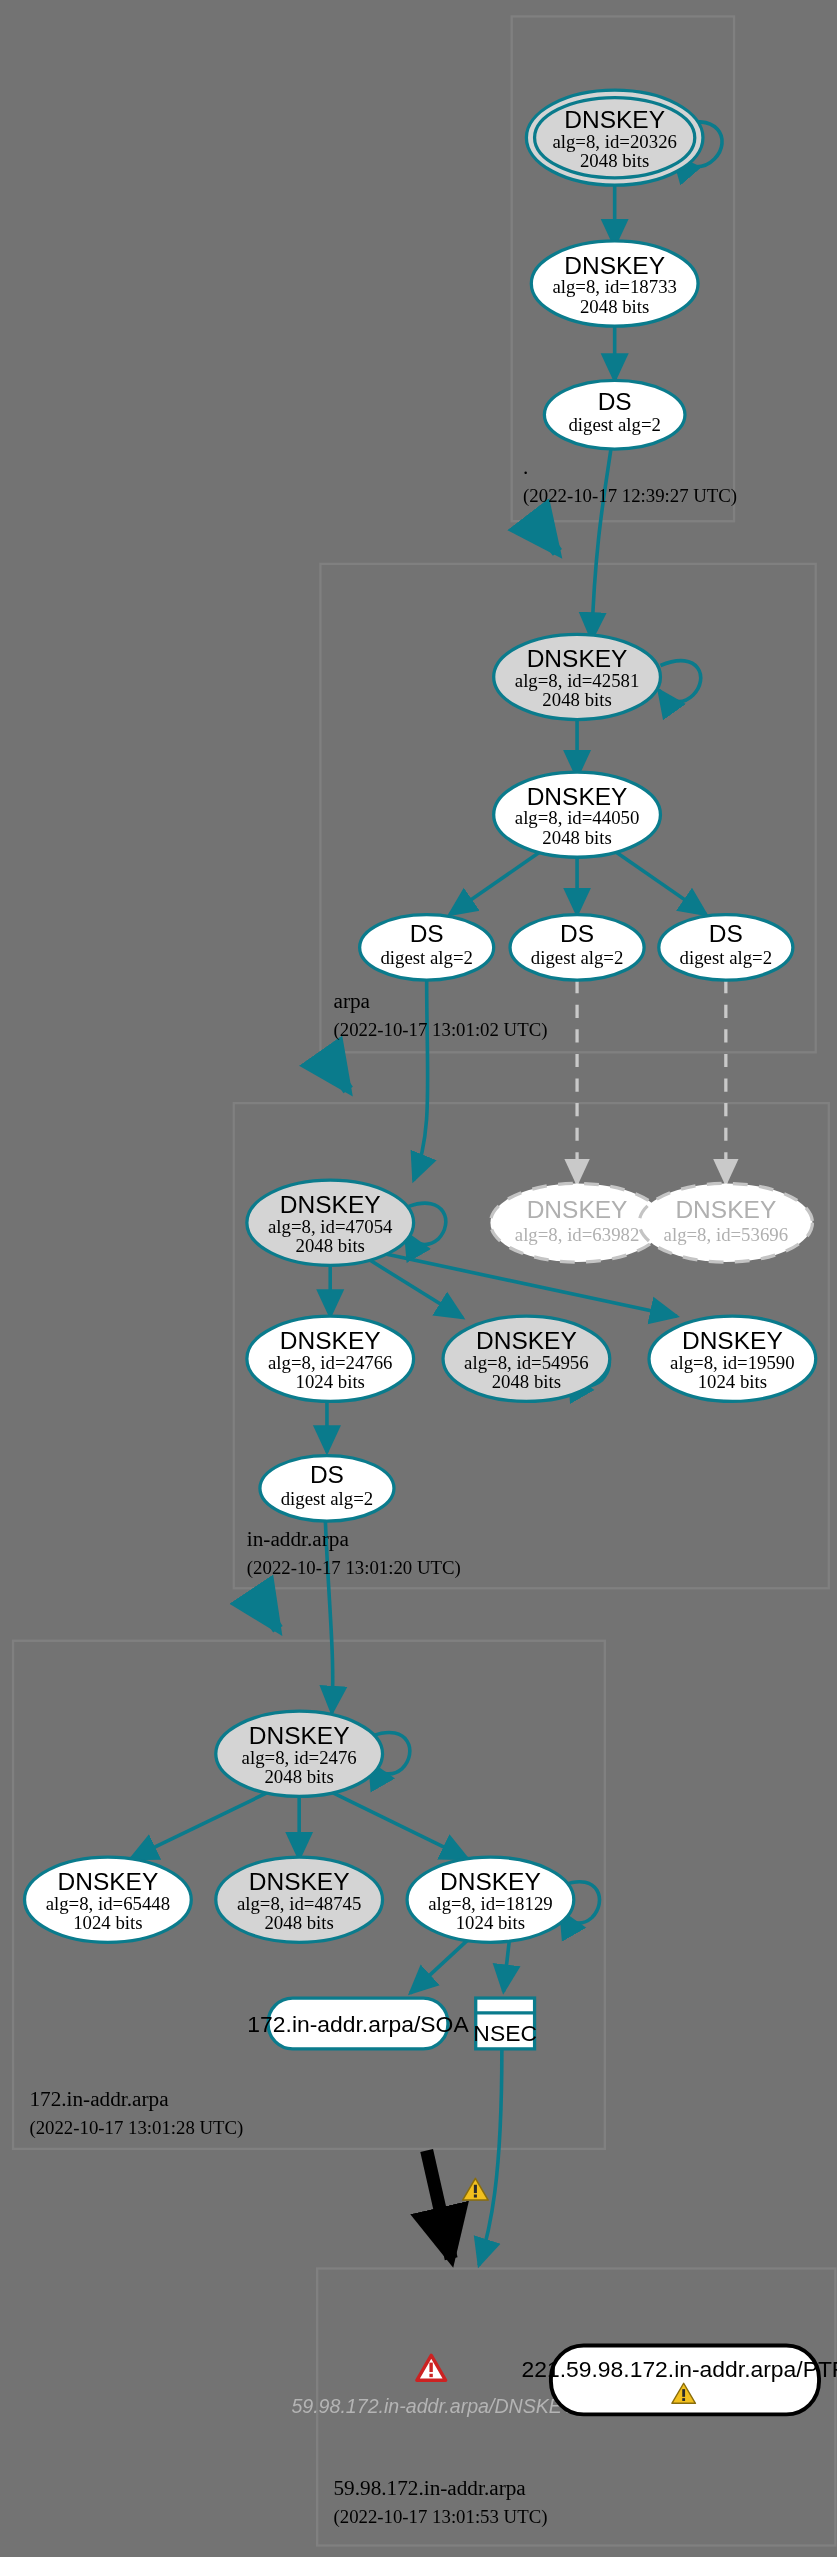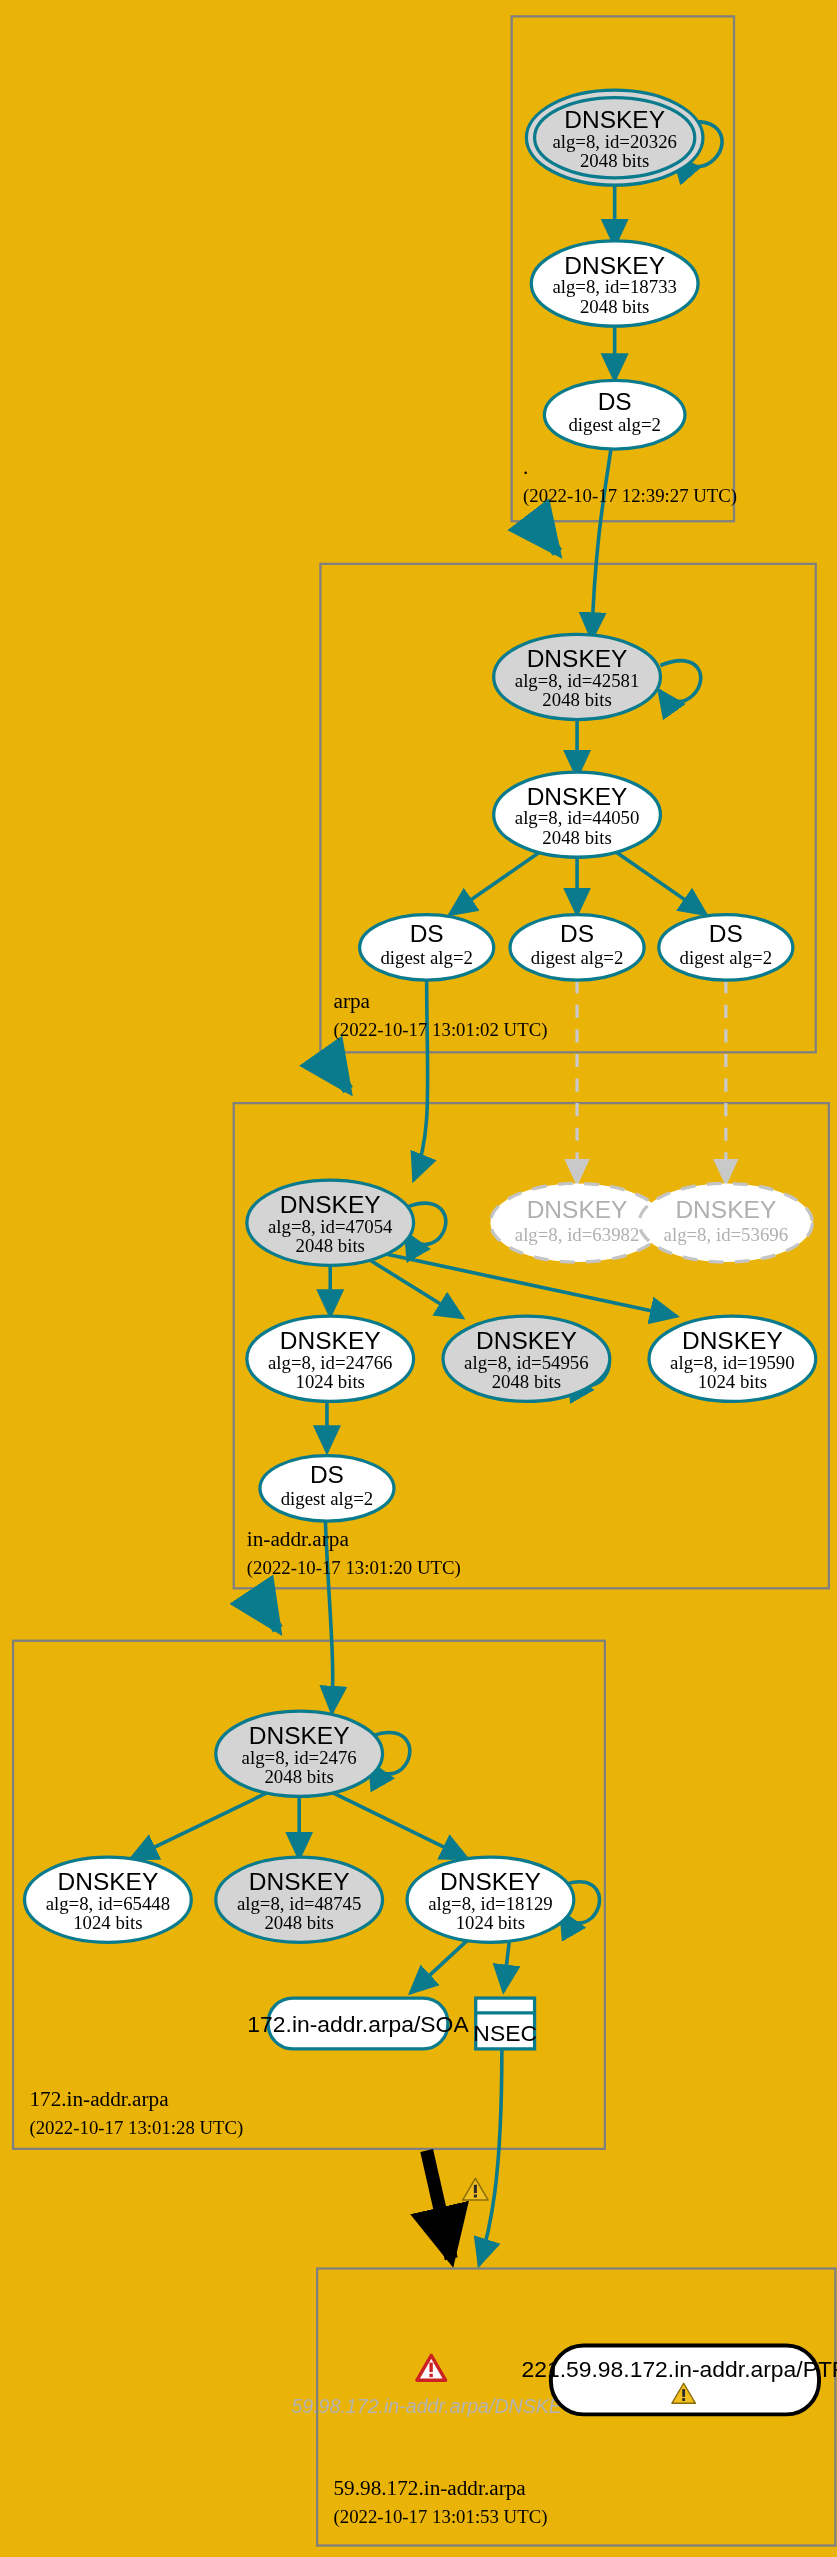--- a/index.html
+++ b/index.html
@@ -4,21 +4,21 @@
 <style>
   html, body {
     margin: 0;
     padding: 0;
     background: #ffffff;
   }
   #canvas {
     position: relative;
     width: 837px;
     height: 2557px;
-    background: #eab308;
+    background: #737373;
     font-family: "Liberation Serif", serif;
     overflow: hidden;
   }
   svg.layer {
     position: absolute;
     top: 0;
     left: 0;
     width: 837px;
     height: 2557px;
     overflow: visible;

